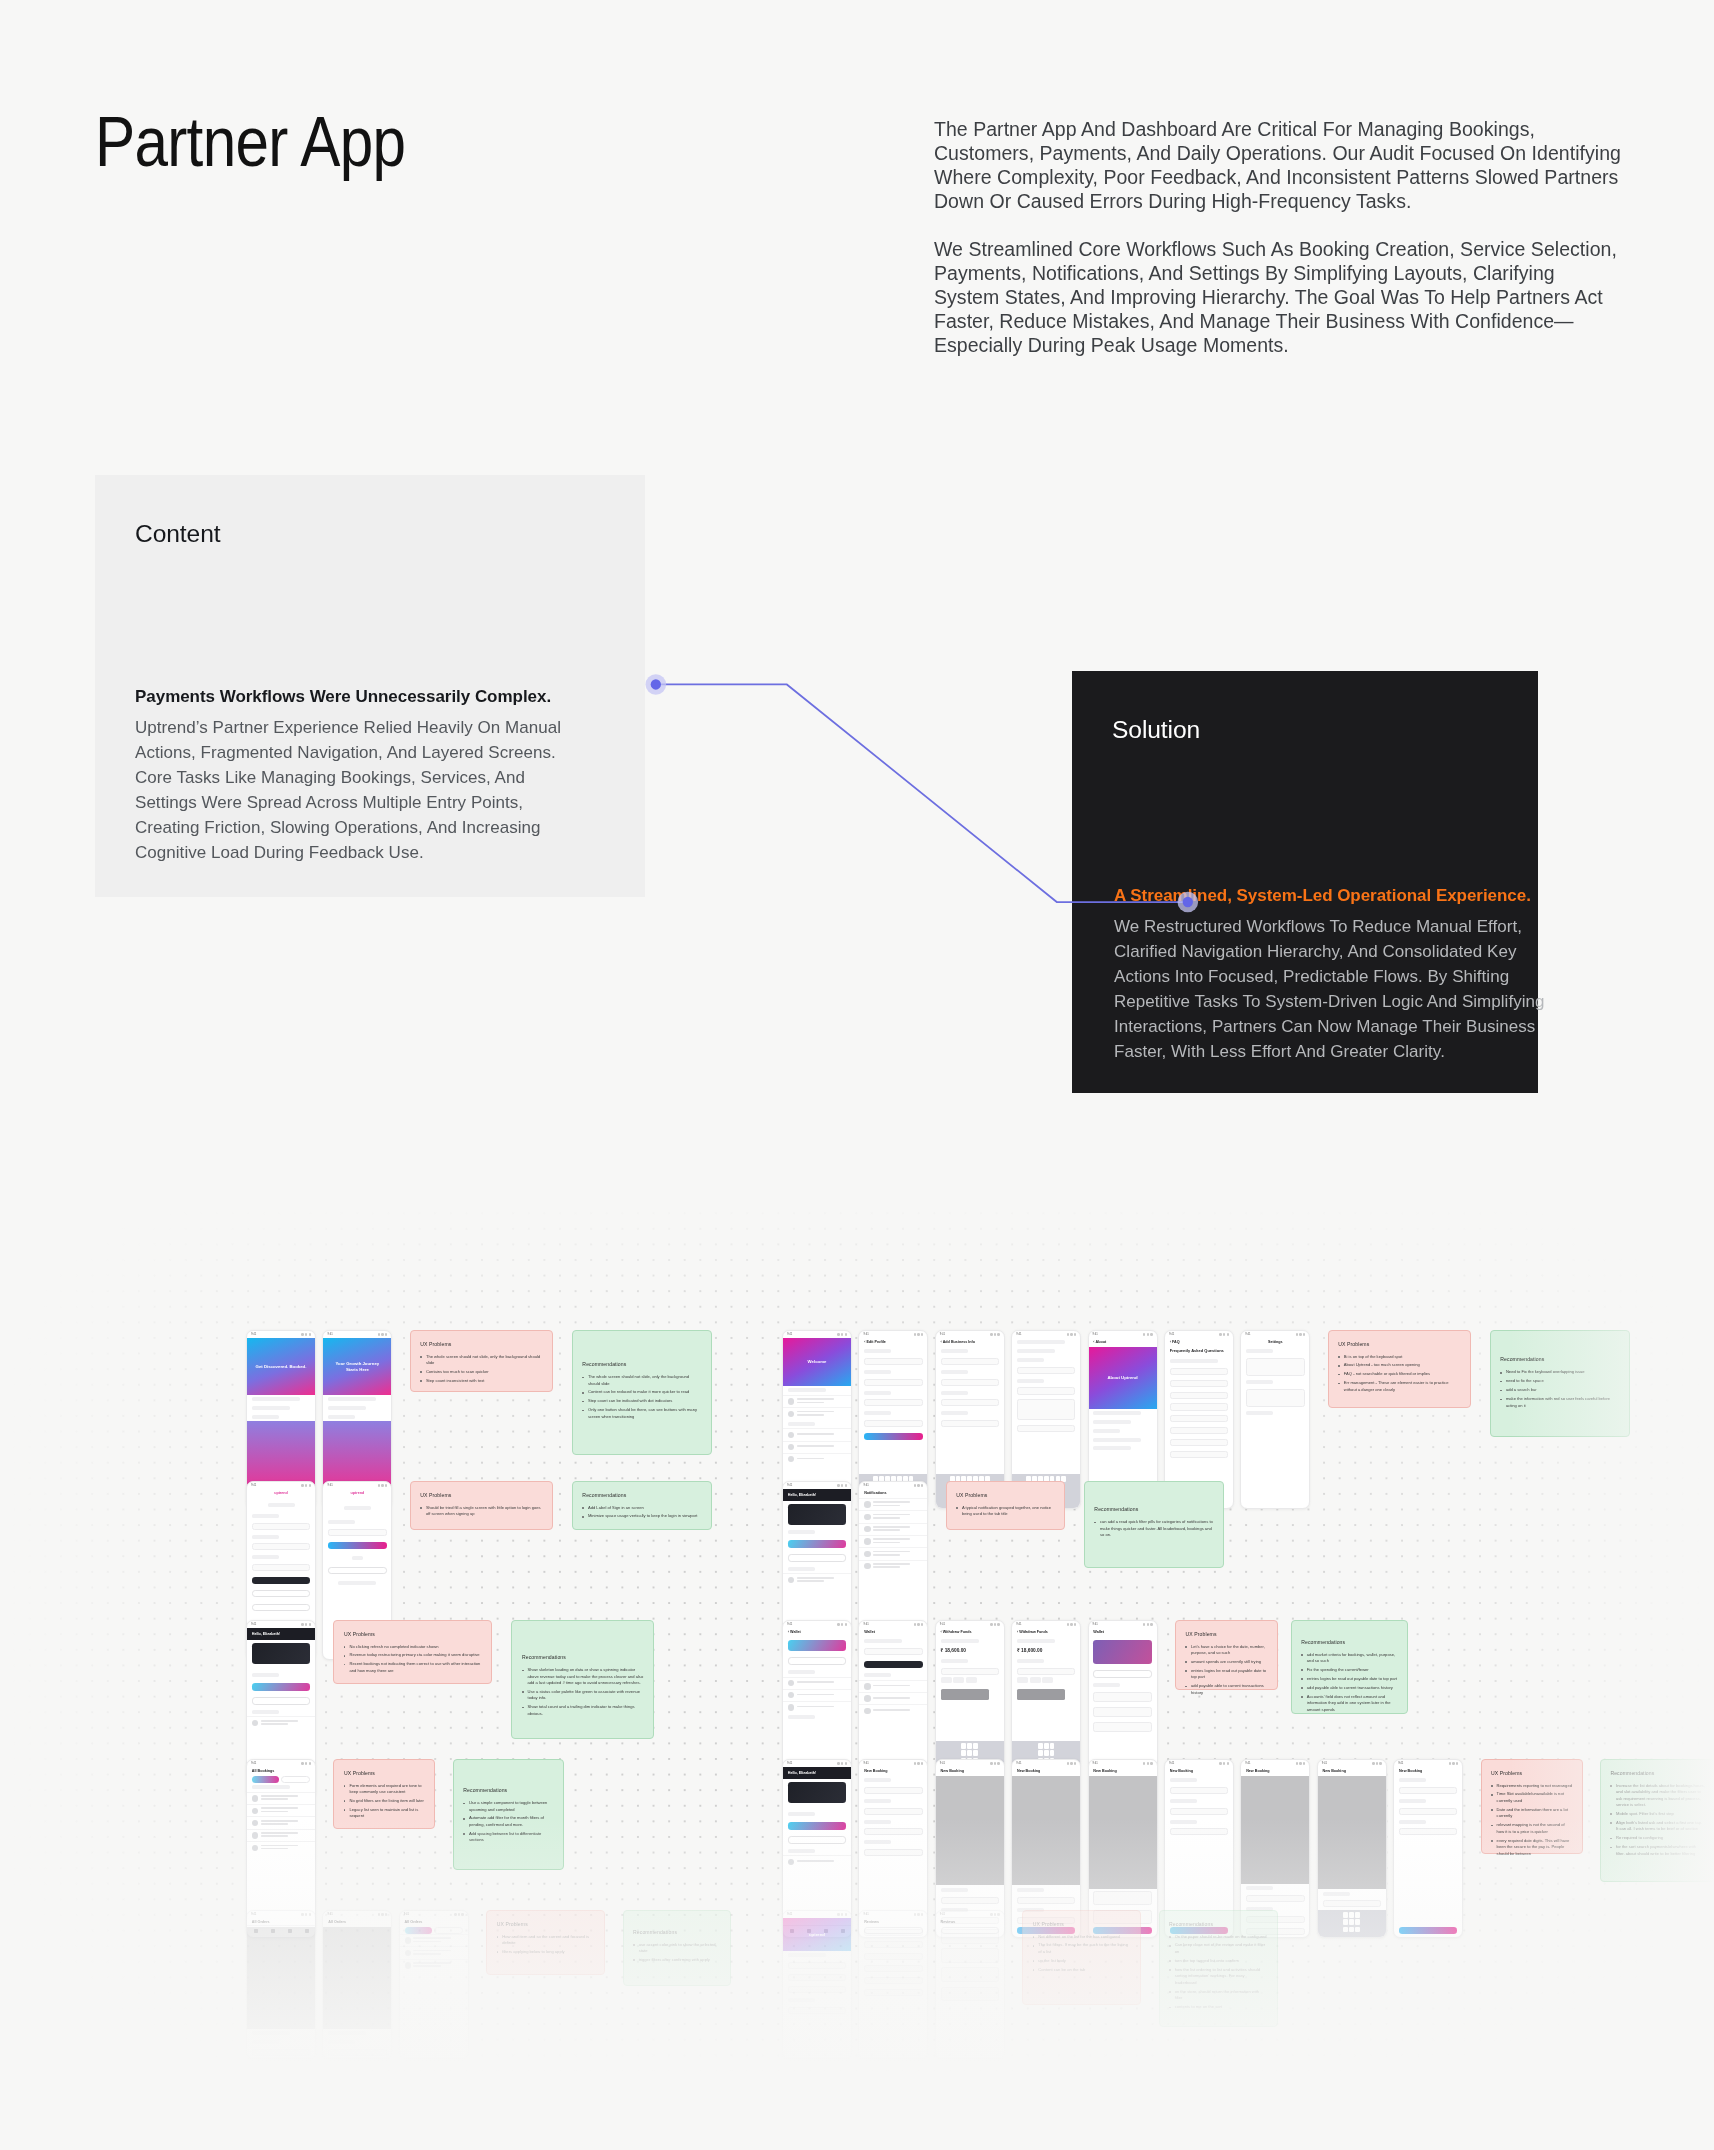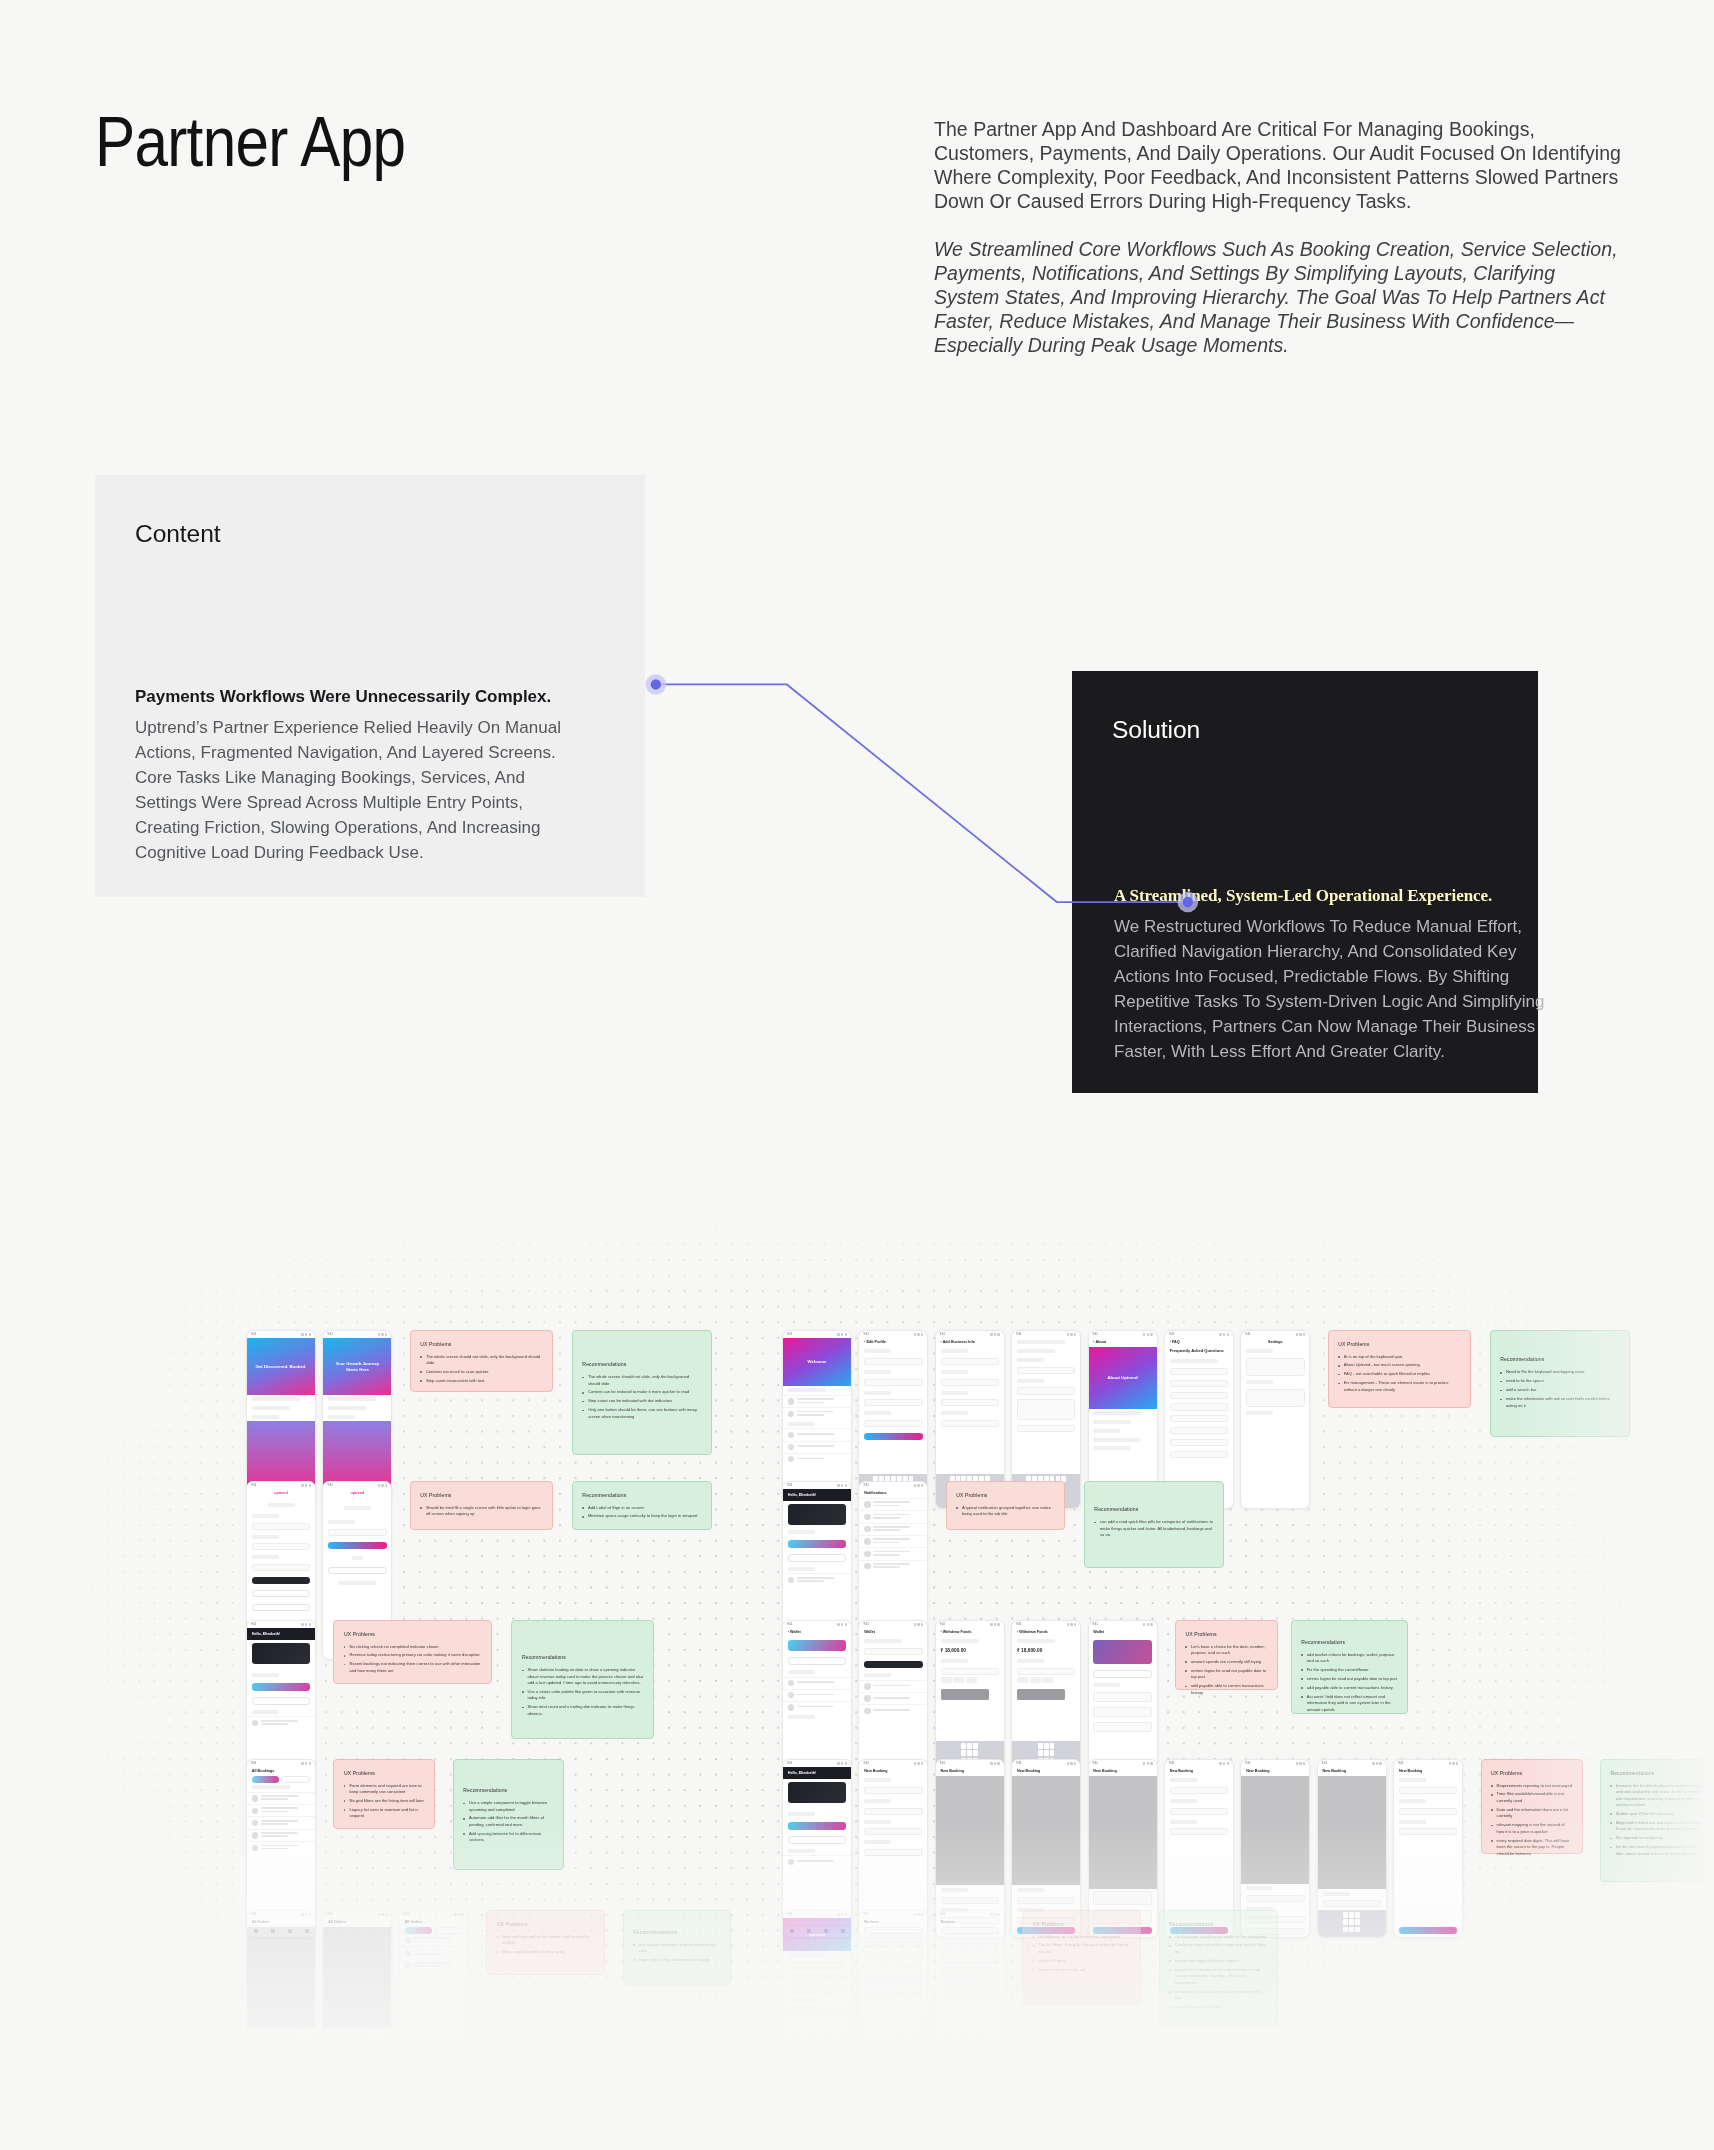--- a/index.html
+++ b/index.html
@@ -18,21 +18,21 @@
     font-size: 70px; line-height: 1.0; font-weight: 400;
     letter-spacing: -0.8px; color: #121212;
     font-family: "Liberation Sans Narrow", "Liberation Sans", sans-serif;
     transform: scaleX(0.86); transform-origin: left center;
   }
   .intro-block { position: absolute; left: 934px; top: 117px; width: 691px; }
   .intro-p {
     font-size: 19.5px; line-height: 24px; color: #3c3f43;
     letter-spacing: 0.04px; font-weight: 400;
   }
-  .intro-p + .intro-p { margin-top: 24px; font-style: italic; }
+  .intro-p + .intro-p { margin-top: 24px; }
 
   
   .problem-card {
     position: absolute; left: 95px; top: 475px;
     width: 550px; height: 422px;
     background: #efefef;
   }
   .card-heading {
     position: absolute; left: 40px; top: 44px;
     font-size: 24.6px; line-height: 1.2; font-weight: 400; color: #16181c;
@@ -49,21 +49,21 @@
   }
 
   
   .solution-card {
     position: absolute; left: 1072px; top: 671px;
     width: 466px; height: 422px;
     background: #1b1b1d;
   }
   .solution-card .card-heading { color: #ffffff; }
   .solution-body { position: absolute; left: 42px; top: 214px; width: 460px; }
-  .solution-body .body-title { color: #fef9c3; font-family: Liberation Serif, serif; }
+  .solution-body .body-title { color: #f97316; }
   .solution-body .body-text { color: #b6b8bb; }
 
   
   .connector { position: absolute; left: 0; top: 0; width: 1715px; height: 2151px; pointer-events: none; }
 
   
   .board {
     position: absolute; left: 0; top: 1199px;
     width: 1715px; height: 952px;
     overflow: hidden;

